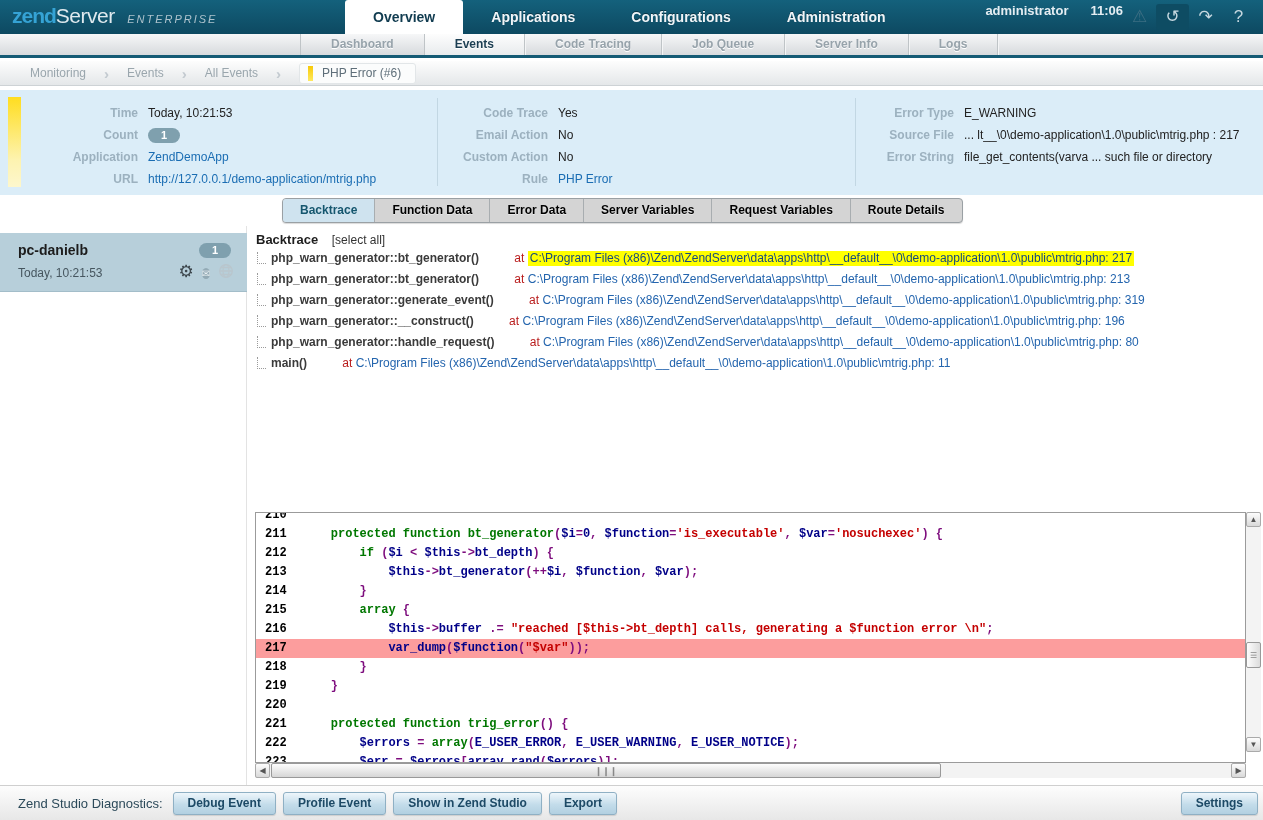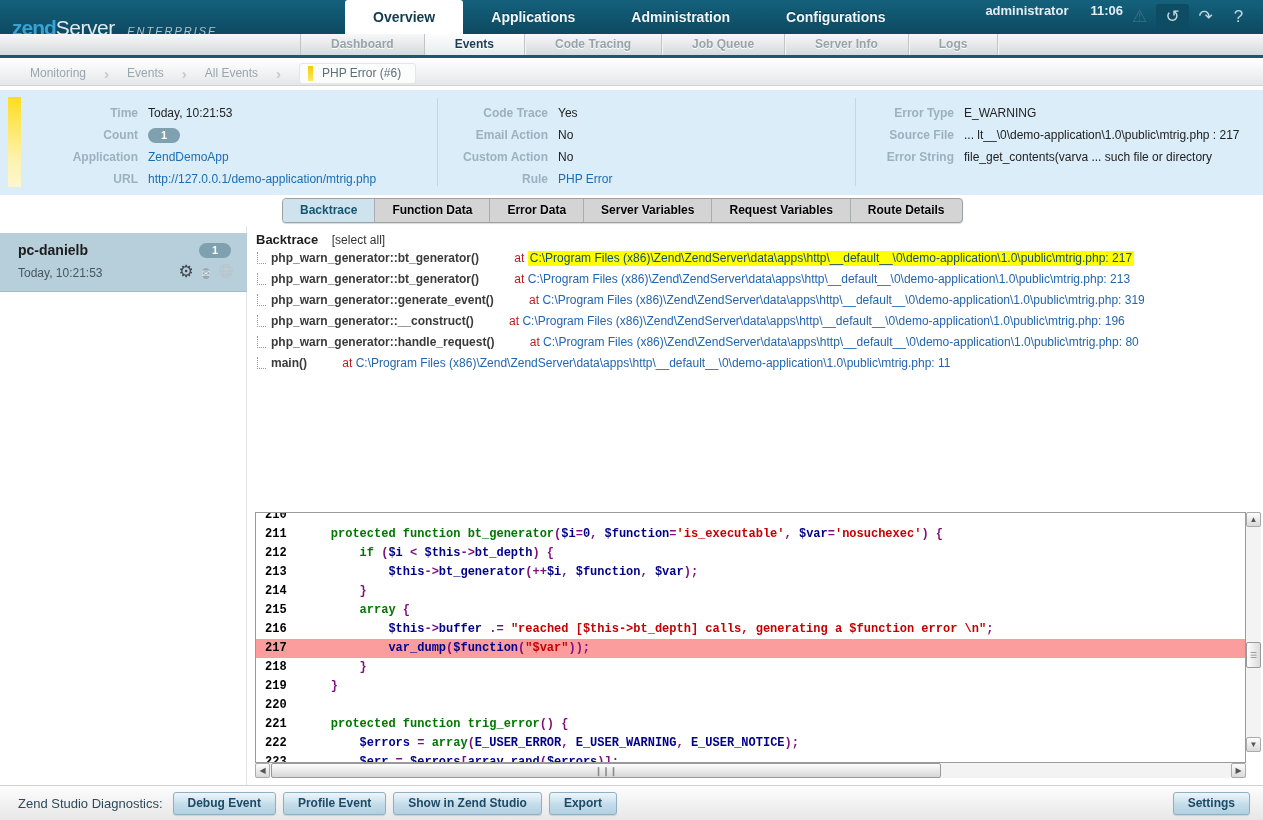--- a/index.html
+++ b/index.html
@@ -3,21 +3,21 @@
 <meta charset="utf-8">
 <style>
   * { margin:0; padding:0; box-sizing:border-box; }
   html,body { width:1263px; height:820px; overflow:hidden; background:#fff;
     font-family:"Liberation Sans", sans-serif; }
   #stage { position:relative; width:1263px; height:820px; background:#fff; }
 
   
   #header { position:absolute; left:0; top:0; width:1263px; height:34px;
     background:linear-gradient(#14617c,#0d4961); }
-  #logo { position:absolute; left:12px; top:16px; cursor:pointer;text-align:center; }
+  #logo { position:absolute; left:12px; top:4px; cursor:pointer;text-align:center; }
   #logo .zend { font-size:21px; font-weight:bold; color:#35a3d5; letter-spacing:-1px; }
   #logo .server { font-size:21px; color:#dfe9ee; letter-spacing:-0.5px; }
   #logo .edition { font-size:11px; font-style:italic; color:#aec3cd; letter-spacing:2px; margin-left:8px; }
   #main-tabs { position:absolute; left:345px; top:0; height:34px; display:flex; }
   .main-tab { line-height:34px; padding:0 28px; font-size:14px; font-weight:bold;
     color:#f0f5f8; text-shadow:0 -1px 0 rgba(0,0,0,.4); cursor:pointer; }
   .main-tab.active { background:#fff; color:#113c50; text-shadow:none; border-radius:3px 3px 0 0; }
   #user-area { position:absolute; right:140px; top:0; height:21px; display:flex; align-items:center; gap:22px; }
   #user-name { font-size:13px; font-weight:bold; color:#e4edf2; cursor:pointer; }
   #clock { font-size:13px; font-weight:bold; color:#e4edf2; }
@@ -136,37 +136,37 @@
 
   
   #footer { position:absolute; left:0; top:785px; width:1263px; height:35px;
     background:linear-gradient(#fdfdfd,#e7e7e7); border-top:1px solid #cfcfcf;
     display:flex; align-items:center; }
   #footer-label { margin-left:18px; font-size:13px; color:#2c4a5a; }
   #footer-buttons { display:flex; gap:7px; margin-left:10px; }
   .btn { height:23px; line-height:21px; padding:0 14px; font-size:12px; font-weight:bold; color:#1d4a66;
     background:linear-gradient(#eef6fb,#c3dcea 55%,#b2d0e1); border:1px solid #8fb0c4;
     border-radius:3px; cursor:pointer; box-shadow:0 1px 1px rgba(0,0,0,.12); }
-  #settings-btn { position:absolute; right:13px; top:6px; }
+  #settings-btn { position:absolute; right:5px; top:6px; }
 </style>
 </head>
 <body>
 
 <div id="stage">
 
   <div id="header">
     <div id="logo">
       <span class="zend">zend</span><span class="server">Server</span>
       <span class="edition">ENTERPRISE</span>
     </div>
     <div id="main-tabs">
         <div class="main-tab active">Overview</div>
         <div class="main-tab">Applications</div>
+        <div class="main-tab">Configurations</div>
         <div class="main-tab">Administration</div>
-        <div class="main-tab">Configurations</div>
       </div>
     <div id="user-area">
       <span id="user-name">administrator</span>
       <span id="clock">11:06</span>
     </div>
     <div id="header-icons">
         <div class="hicon dim">⚠</div>
         <div class="hicon boxed">↺</div>
         <div class="hicon">↷</div>
         <div class="hicon">?</div>

